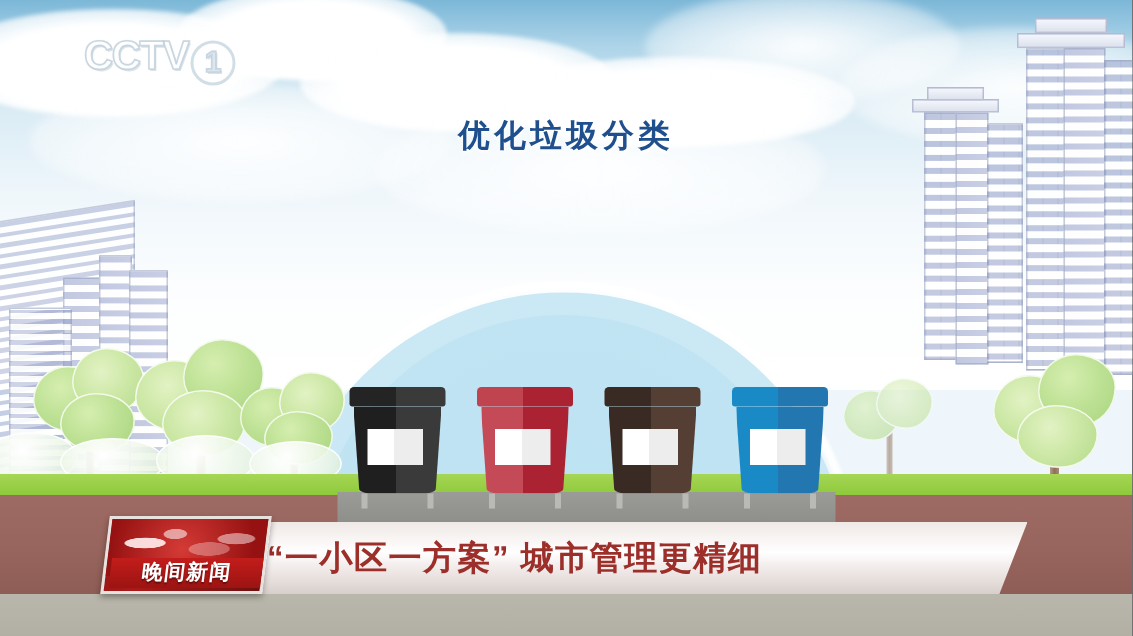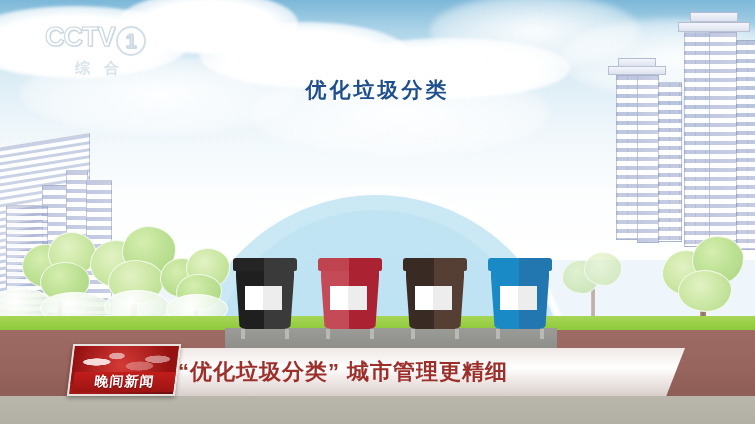--- a/index.html
+++ b/index.html
@@ -161,21 +161,21 @@
   .bin-label {
     position:absolute; left:19%; top:28px; width:58%; height:24px;
     background:linear-gradient(to right,#ffffff 0%,#ffffff 48%,#ededed 48%,#ededed 100%);
   }
   .bin-leg {
     position:absolute; top:71px; width:4px; height:10px; background:#b9b9b5;
   }
 
   
   .cctv-logo {
-    position:absolute; left:45px; top:22px; width:110px; height:56px;
+    position:absolute; left:56px; top:22px; width:110px; height:56px;
     opacity:0.62;
   }
   .cctv-text {
     font-family:"Liberation Sans", sans-serif;
     font-weight:bold; font-size:27px; letter-spacing:-1px;
     color:#ffffff;
     text-shadow:0 0 1px rgba(120,150,175,0.9), 1px 1px 0 rgba(150,175,195,0.55);
     -webkit-text-stroke:1.1px rgba(158,182,200,0.85);
     line-height:30px;
   }
@@ -373,28 +373,27 @@
     <div class="bin-body" style="background:linear-gradient(to right,#1a8ac6 0%,#1a8ac6 48%,#2377b0 48%,#2377b0 100%);"></div>
     <div class="bin-label"></div>
     <div class="bin-leg" style="left:8px;"></div>
     <div class="bin-leg" style="right:8px;"></div>
   </div>
 
   <div class="cctv-logo">
     <div class="cctv-text">
       <span>CCTV</span><span class="cctv-one">1</span>
     </div>
-    <div class="cctv-sub">综合</div>
   </div>
 
   <div class="uptitle">优化垃圾分类</div>
 
 
   <div class="lower">
     <div class="lower-bar"></div>
-    <div class="lower-text">“优化垃圾分类” 城市管理更精细</div>
+    <div class="lower-text">“一小区一方案” 城市管理更精细</div>
     <div class="logo-box">
       <div class="logo-globe"></div>
       <div class="logo-name">晚间新闻</div>
     </div>
   </div>
 
 </div>
 
 </body></html>

